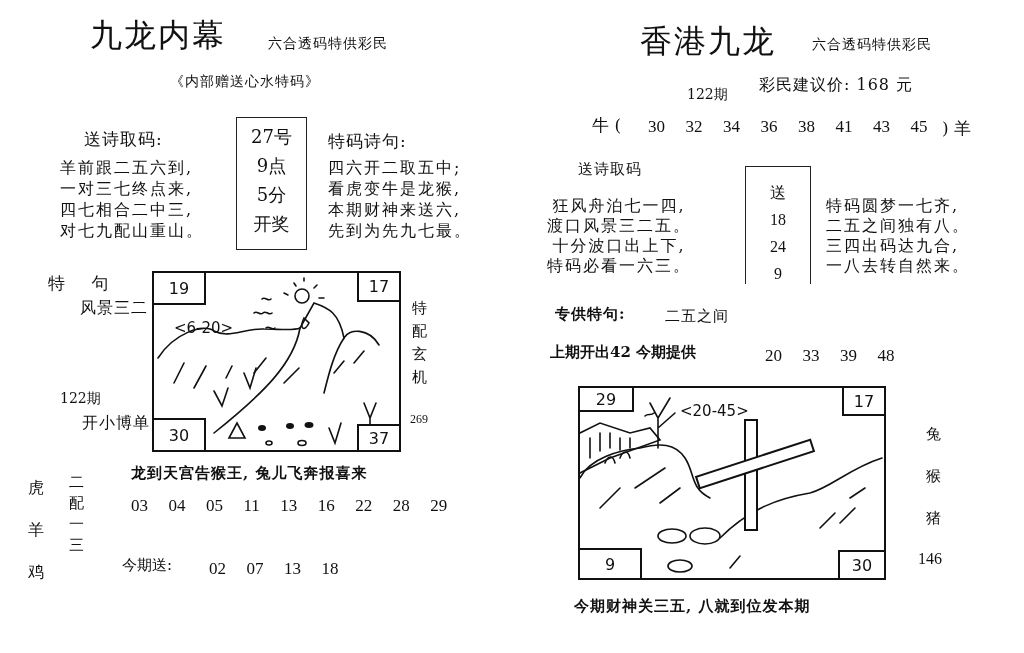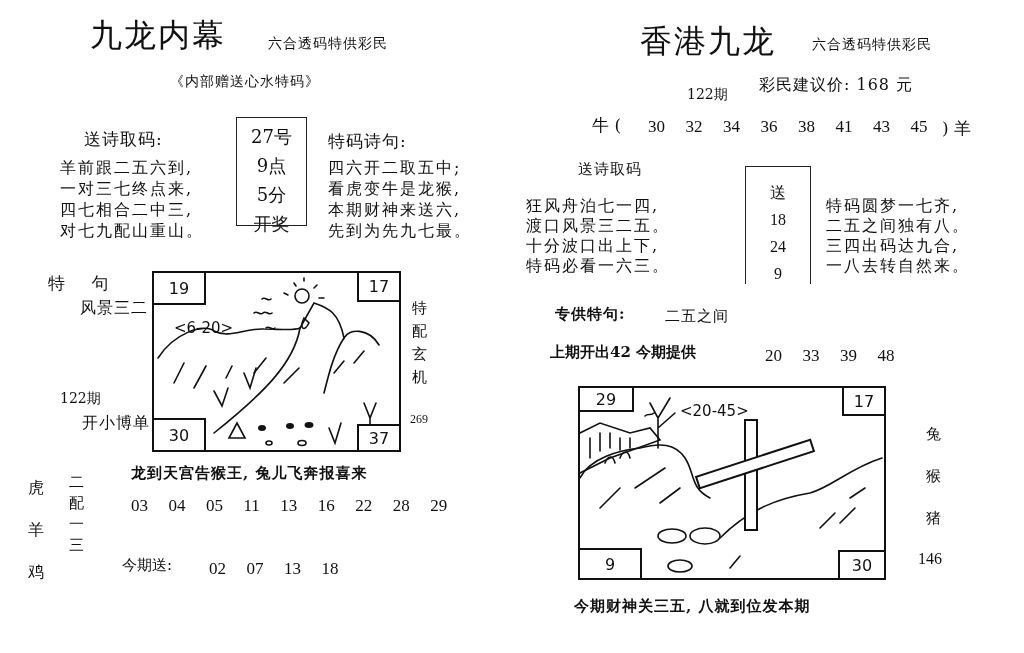--- a/index.html
+++ b/index.html
@@ -28,21 +28,21 @@
 <div class="abs sub" style="left:170px;top:73px;">《内部赠送心水特码》</div>
 
 <div class="abs txt16" style="left:84px;top:128px;">送诗取码:</div>
 <div class="abs poem" style="left:60px;top:157px;">
   <div>羊前跟二五六到,</div>
   <div>一对三七终点来,</div>
   <div>四七相合二中三,</div>
   <div>对七九配山重山。</div>
 </div>
 
-<div class="box vert" style="left:236px;top:117px;width:71px;height:109px;padding-top:4px;box-sizing:border-box;font-size:18px;line-height:29px;">
+<div class="box vert" style="left:236px;top:117px;width:71px;height:133px;padding-top:4px;box-sizing:border-box;font-size:18px;line-height:29px;">
   <div>27号</div>
   <div>9点</div>
   <div>5分</div>
   <div>开奖</div>
 </div>
 
 <div class="abs txt16" style="left:328px;top:130px;text-align:right;">特码诗句:</div>
 <div class="abs poem" style="left:328px;top:157px;">
   <div>四六开二取五中;</div>
   <div>看虎变牛是龙猴,</div>
@@ -114,21 +114,21 @@
 <div class="abs title" style="left:640px;top:20px;">香港九龙</div>
 <div class="abs sub" style="left:812px;top:36px;">六合透码特供彩民</div>
 <div class="abs" style="left:687px;top:86px;font-size:14px;">122期</div>
 <div class="abs" style="left:759px;top:75px;font-size:16px;letter-spacing:1px;">彩民建议价: 168 元</div>
 
 <div class="abs" style="left:592px;top:114px;font-size:17px;">牛 (</div>
 <div class="abs num" style="left:648px;top:117px;white-space:pre;">30  32  34  36  38  41  43  45</div>
 <div class="abs" style="left:942px;top:117px;font-size:17px;">) 羊</div>
 
 <div class="abs" style="left:578px;top:160px;font-size:15px;letter-spacing:1px;">送诗取码</div>
-<div class="abs poem" style="left:526px;top:196px;line-height:20px;">
+<div class="abs poem" style="left:547px;top:196px;line-height:20px;text-align:center;">
   <div>狂风舟泊七一四,</div>
   <div>渡口风景三二五。</div>
   <div>十分波口出上下,</div>
   <div>特码必看一六三。</div>
 </div>
 
 <div class="abs vert" style="left:745px;top:166px;width:66px;height:118px;border:1.5px solid #222;border-bottom:none;padding-top:12px;box-sizing:border-box;font-size:16px;line-height:27px;font-family:'Liberation Serif',serif;">
   <div>送</div>
   <div>18</div>
   <div>24</div>

